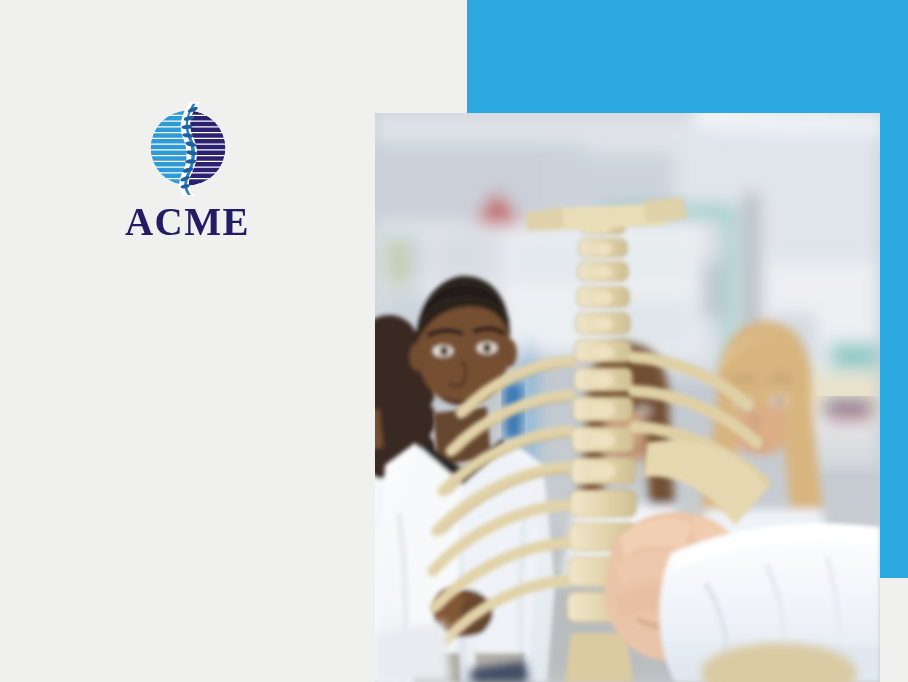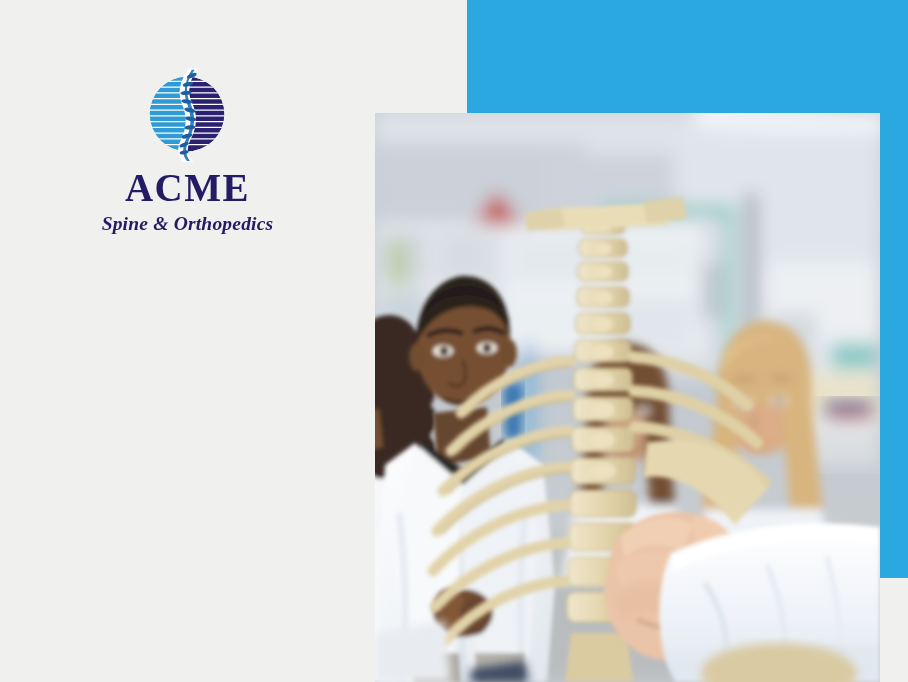--- a/index.html
+++ b/index.html
@@ -27,21 +27,21 @@
     background:#c2c8d0;
   }
   .photo svg { display:block; width:505px; height:569px; }
 
   
   .left-panel {
     position:absolute;
     left:0; top:0; width:375px; height:682px;
     display:flex; flex-direction:column;
     align-items:center;
-    padding-top:66px;
+    padding-top:100px;
   }
 
   
   .brand { display:flex; flex-direction:column; align-items:center; }
   .logo-mark { width:96px; height:96px; }
   .logo-mark svg { display:block; width:96px; height:96px; }
   .brand-name {
     font-family:"Liberation Serif", serif;
     font-weight:bold;
     font-size:39px;
@@ -454,18 +454,17 @@
             <ellipse cx="53" cy="64" rx="5.8" ry="2.2" transform="rotate(-4 53 64)"></ellipse>
             <ellipse cx="50" cy="73" rx="5.6" ry="2.2" transform="rotate(-16 50 73)"></ellipse>
             <ellipse cx="47" cy="82" rx="5.2" ry="2.0" transform="rotate(-22 47 82)"></ellipse>
             <ellipse cx="47" cy="90" rx="4.8" ry="1.9" transform="rotate(-12 47 90)"></ellipse>
           </g>
         </svg>
       </div>
 
       <div class="brand-name">ACME</div>
 
-      <div class="brand-tagline">Spine &amp; Orthopedics</div>
     </div>
 
   </div>
 
 </div>
 
 </body></html>

